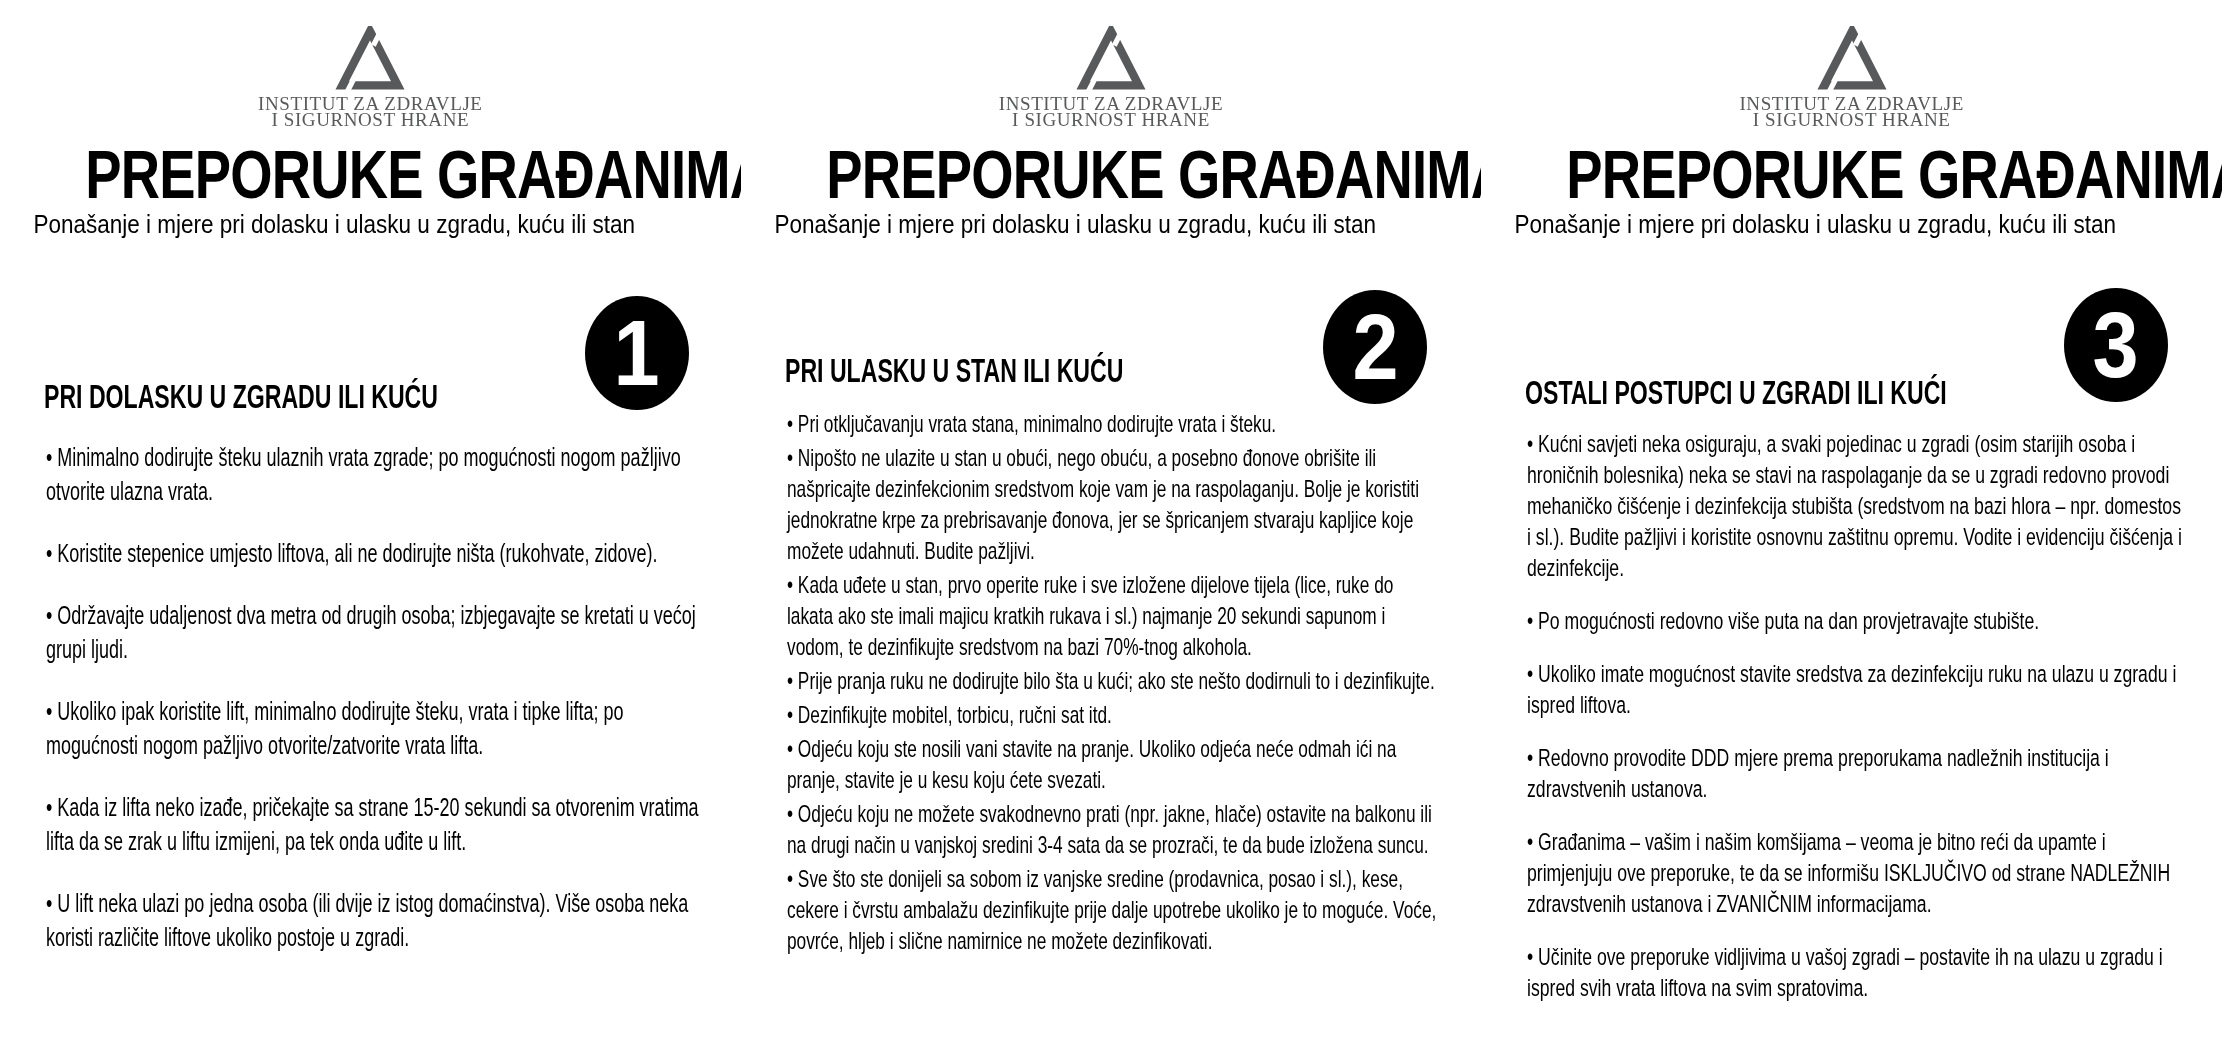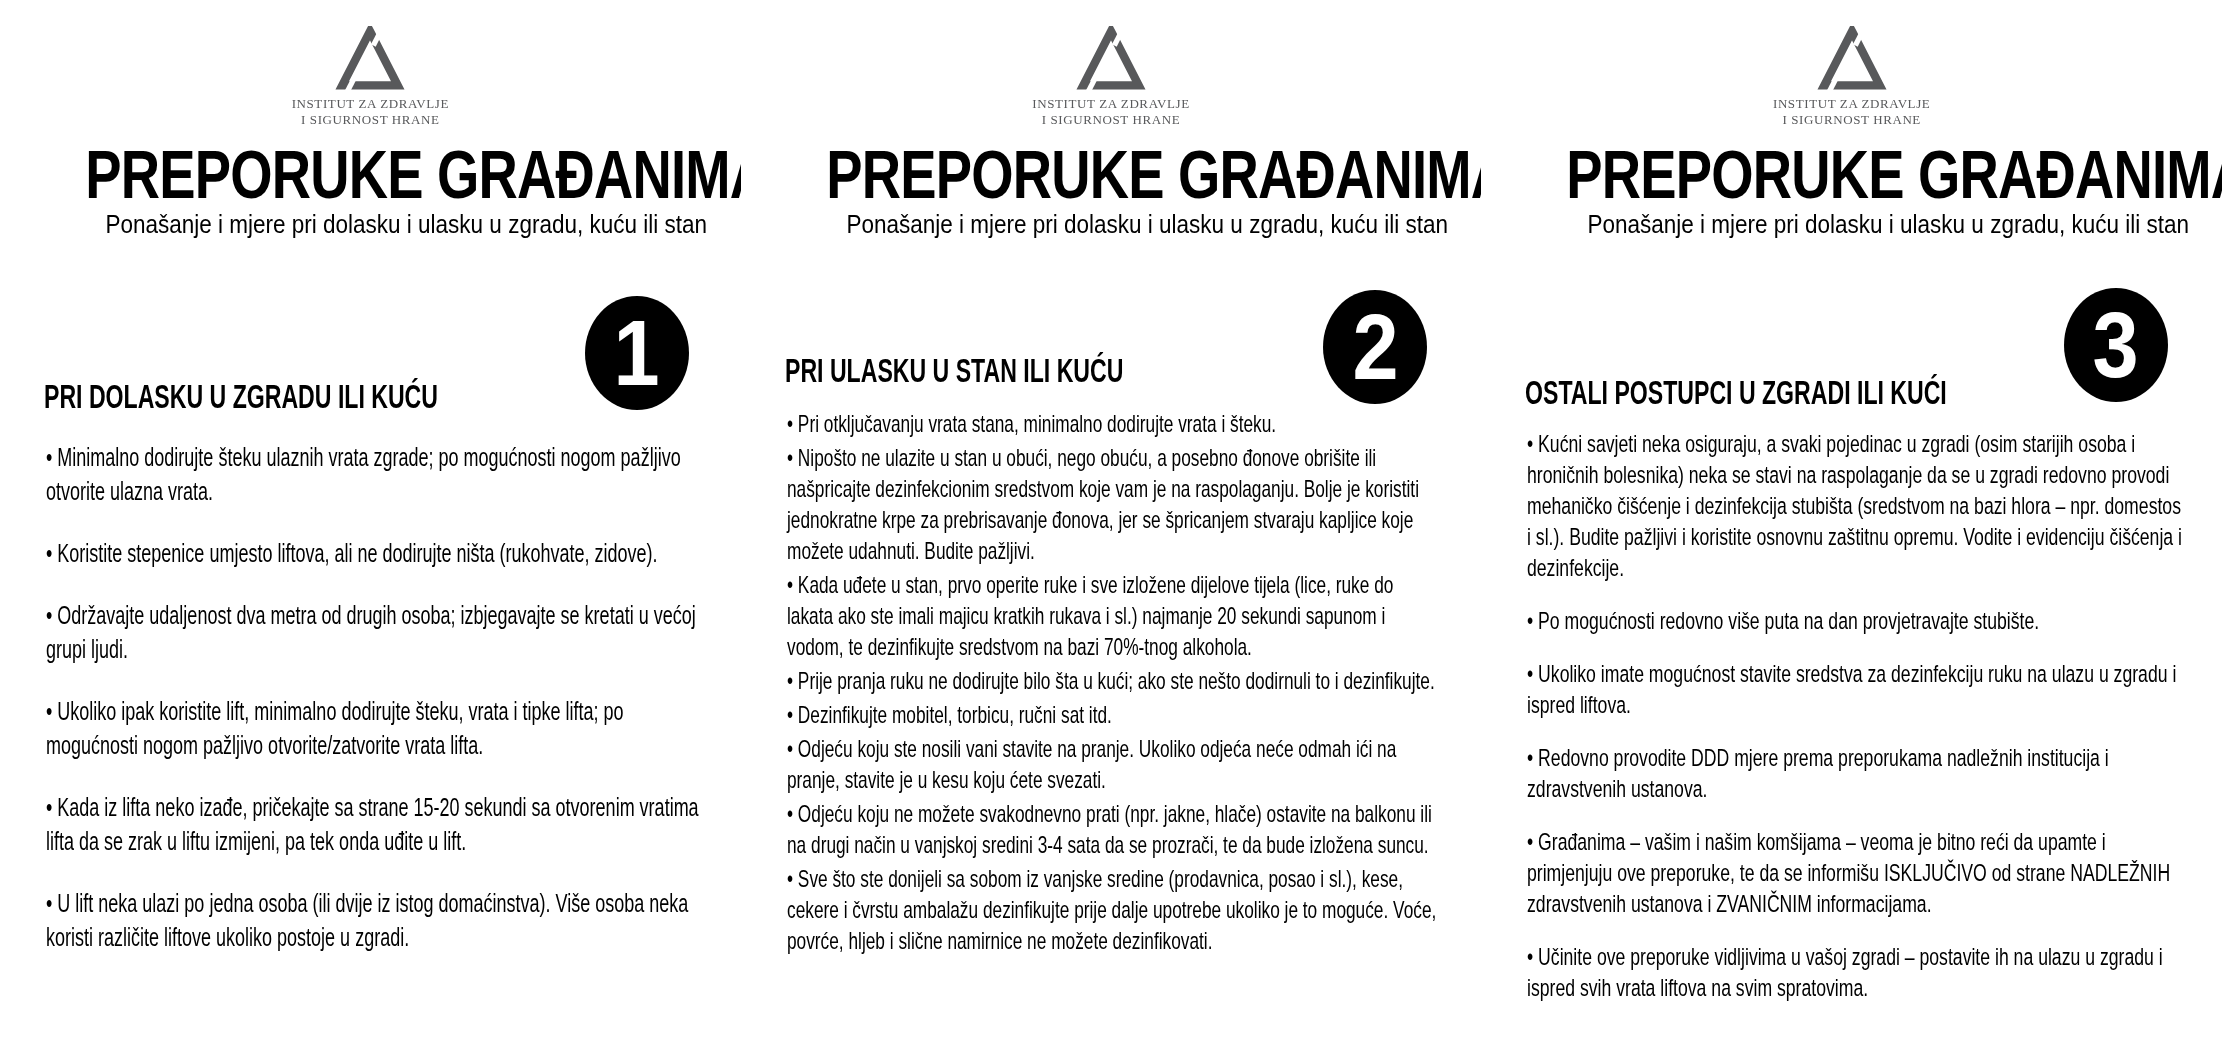--- a/index.html
+++ b/index.html
@@ -7,25 +7,25 @@
        font-family:"Liberation Sans",sans-serif;color:#000;}
   .poster{position:relative;width:2222px;height:1047px;background:#fff;
           display:grid;grid-template-columns:repeat(3,1fr);}
   .panel{position:relative;height:1047px;overflow:hidden;}
 
   
   .logo{position:absolute;top:26px;left:0;right:0;text-align:center;}
   .logo svg{display:inline-block;}
   .logo-text{position:absolute;top:96px;left:0;right:0;text-align:center;
              font-family:"Liberation Serif",serif;color:#58595b;
-             font-size:13px;line-height:16px;letter-spacing:0.6px;}
+             font-size:19px;line-height:16px;letter-spacing:0.6px;}
   .title-wrap{position:absolute;top:140px;left:0;right:0;text-align:center;white-space:nowrap;}
   .title{display:inline-block;margin:0;font-weight:bold;font-size:68px;line-height:66px;
          letter-spacing:-1px;transform:scale(0.80,1.02);transform-origin:center top;}
-  .subtitle{position:absolute;top:210px;left:0;right:0;margin:0;text-align:right;white-space:nowrap;}
+  .subtitle{position:absolute;top:210px;left:0;right:0;margin:0;text-align:left;white-space:nowrap;}
   .subtitle span{display:inline-block;font-size:25px;transform:scaleX(0.9);transform-origin:center top;}
 
   
   .heading{position:absolute;left:44px;margin:0;font-weight:bold;white-space:nowrap;
            font-size:33px;transform:scaleX(0.70);transform-origin:left top;letter-spacing:0;}
   .badge{position:absolute;width:104px;height:114px;background:#000;border-radius:50%;
          display:flex;align-items:center;justify-content:center;}
   .badge span{color:#fff;font-weight:bold;font-size:92px;line-height:1;
               display:inline-block;transform:scaleX(0.9);}
 

